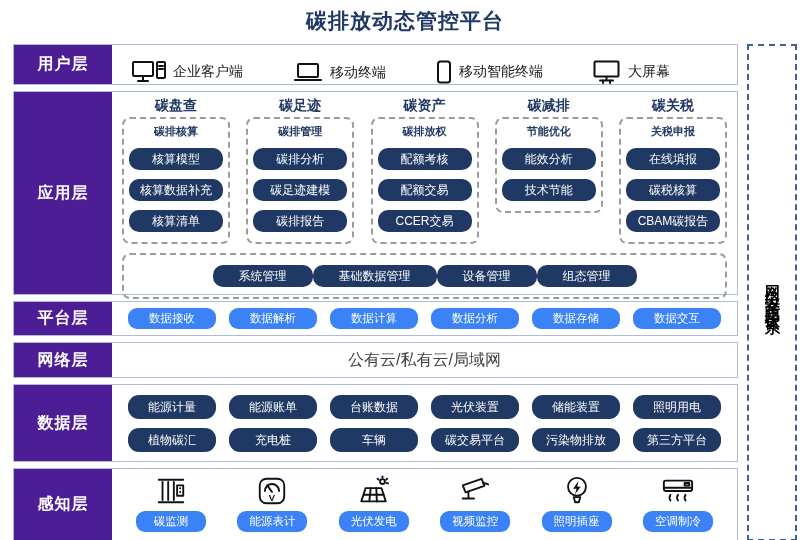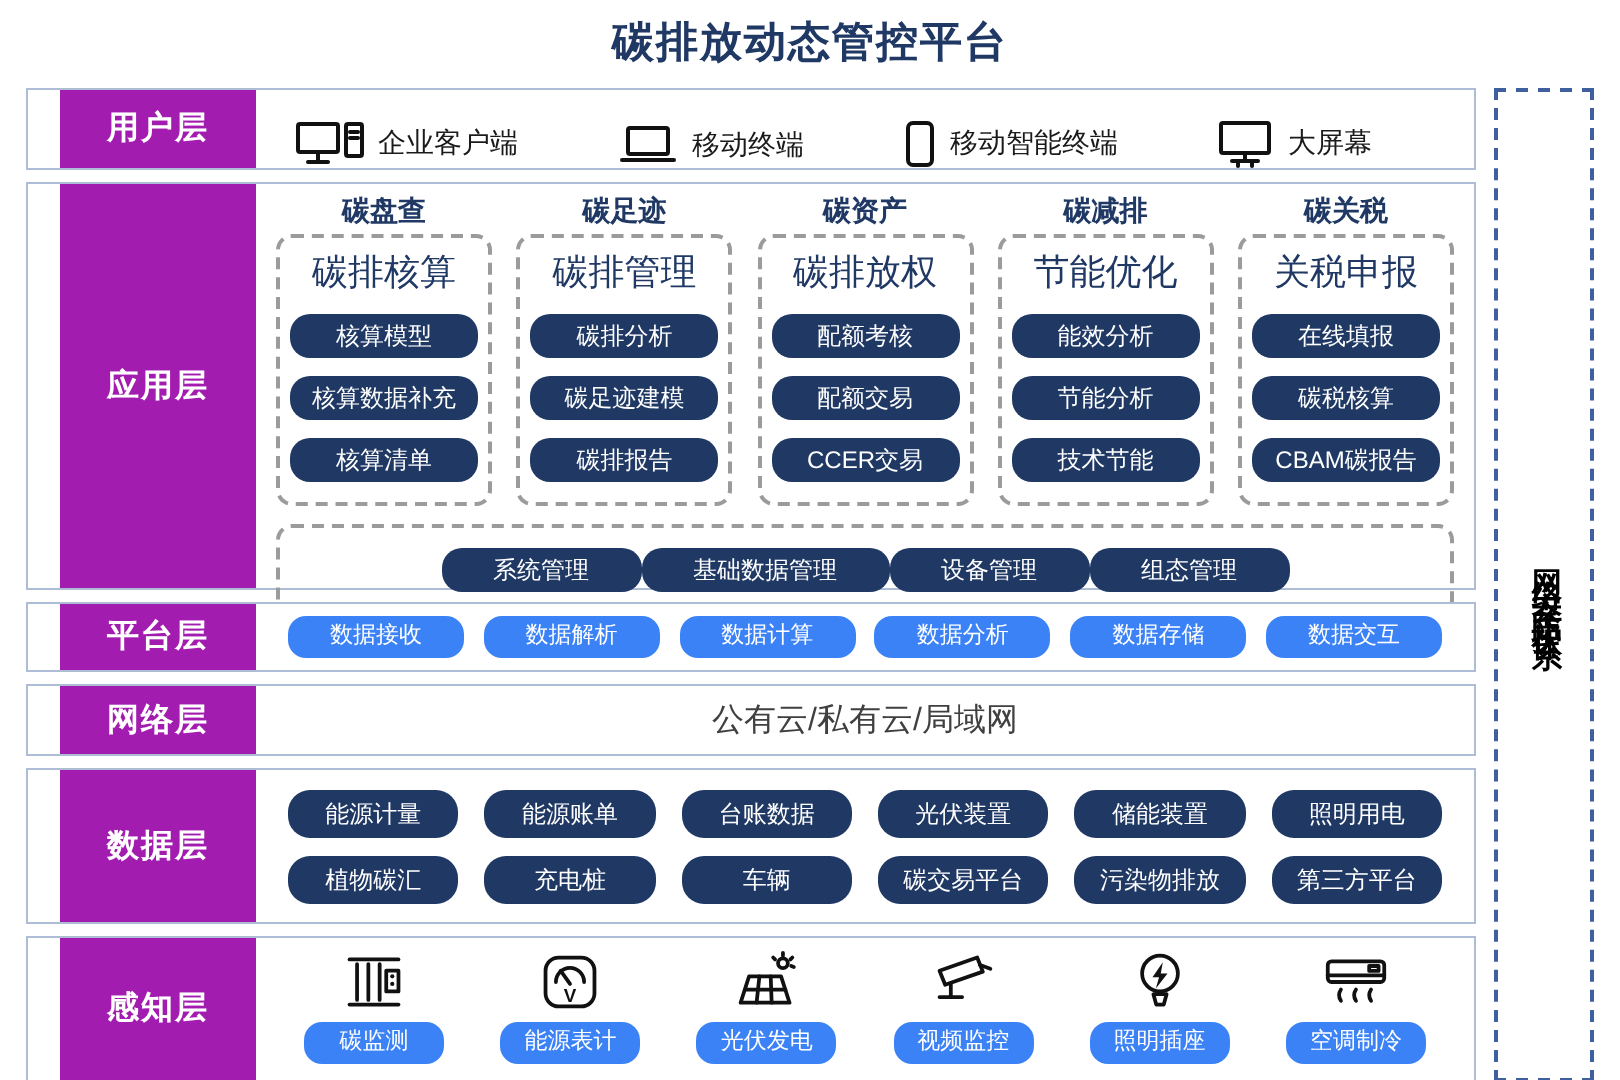--- a/index.html
+++ b/index.html
@@ -10,43 +10,43 @@
   }
   .title {
     text-align:center; color:#1f3864; font-weight:bold;
     font-size:21px; padding:7px 0 9px 0; letter-spacing:1px;
   }
   .body { display:flex; padding:0 13px; gap:9px; align-items:stretch; }
   .main { flex:1; display:flex; flex-direction:column; gap:6px; min-width:0; }
 
   .layer-row { display:flex; border:1px solid #aebcd6; background:#fff; }
   .layer-label {
-    width:98px; flex:0 0 98px; background:#a21caf; color:#fff;
+    width:98px; flex:0 0 98px; background:#4c1d95; color:#fff;
     font-weight:bold; font-size:16px; display:flex; align-items:center;
-    justify-content:center; letter-spacing:1px;margin-left:16px;
+    justify-content:center; letter-spacing:1px;
   }
   .layer-content { flex:1; min-width:0; }
 
   
   .row-user { height:41px; }
   .user-items { display:flex; align-items:flex-end; height:100%; padding-left:20px; gap:50px; }
   .user-item { display:flex; align-items:center; gap:7px; font-size:14px; color:#1a1a1a; }
   .user-item svg { display:block; }
 
   
   .row-app { height:204px; }
   .app-content { display:flex; flex-direction:column; height:100%; }
   .app-columns { display:flex; justify-content:space-between; padding:5px 10px 0 10px; }
   .app-col { width:108px; display:flex; flex-direction:column; }
   .app-col-header { text-align:center; color:#1f3864; font-weight:bold; font-size:14px; margin-bottom:2px; }
   .app-col-box {
     border:2px dashed #9b9b9b; border-radius:8px; padding:5px 4px 10px 4px;
     display:flex; flex-direction:column; align-items:center; gap:9px;
   }
-  .app-col-sub { color:#1f3864; font-weight:normal; font-size:18px; }
+  .app-col-sub { color:#1f3864; font-weight:bold; font-size:11px; }
   .navy-btn {
     background:#1f3864; color:#fff; font-size:12px; line-height:1;
     border-radius:10px; padding:5px 0; width:94px; text-align:center; white-space:nowrap;
   }
   .app-mgmt-box {
     border:2px dashed #9b9b9b; border-radius:8px; margin:9px 10px 9px 10px;
     display:flex; justify-content:center; align-items:center; padding:10px 0;
   }
   .mgmt-btn { width:auto; padding:5px 26px; font-size:12px; }
 
@@ -182,21 +182,20 @@
                 <div class="navy-btn">配额交易</div>
                 <div class="navy-btn">CCER交易</div>
               </div>
             </div>
 
             <div class="app-col">
               <div class="app-col-header">碳减排</div>
               <div class="app-col-box">
                 <div class="app-col-sub">节能优化</div>
                 <div class="navy-btn">能效分析</div>
-                <div class="navy-btn">节能分析</div>
                 <div class="navy-btn">技术节能</div>
               </div>
             </div>
 
             <div class="app-col">
               <div class="app-col-header">碳关税</div>
               <div class="app-col-box">
                 <div class="app-col-sub">关税申报</div>
                 <div class="navy-btn">在线填报</div>
                 <div class="navy-btn">碳税核算</div>

